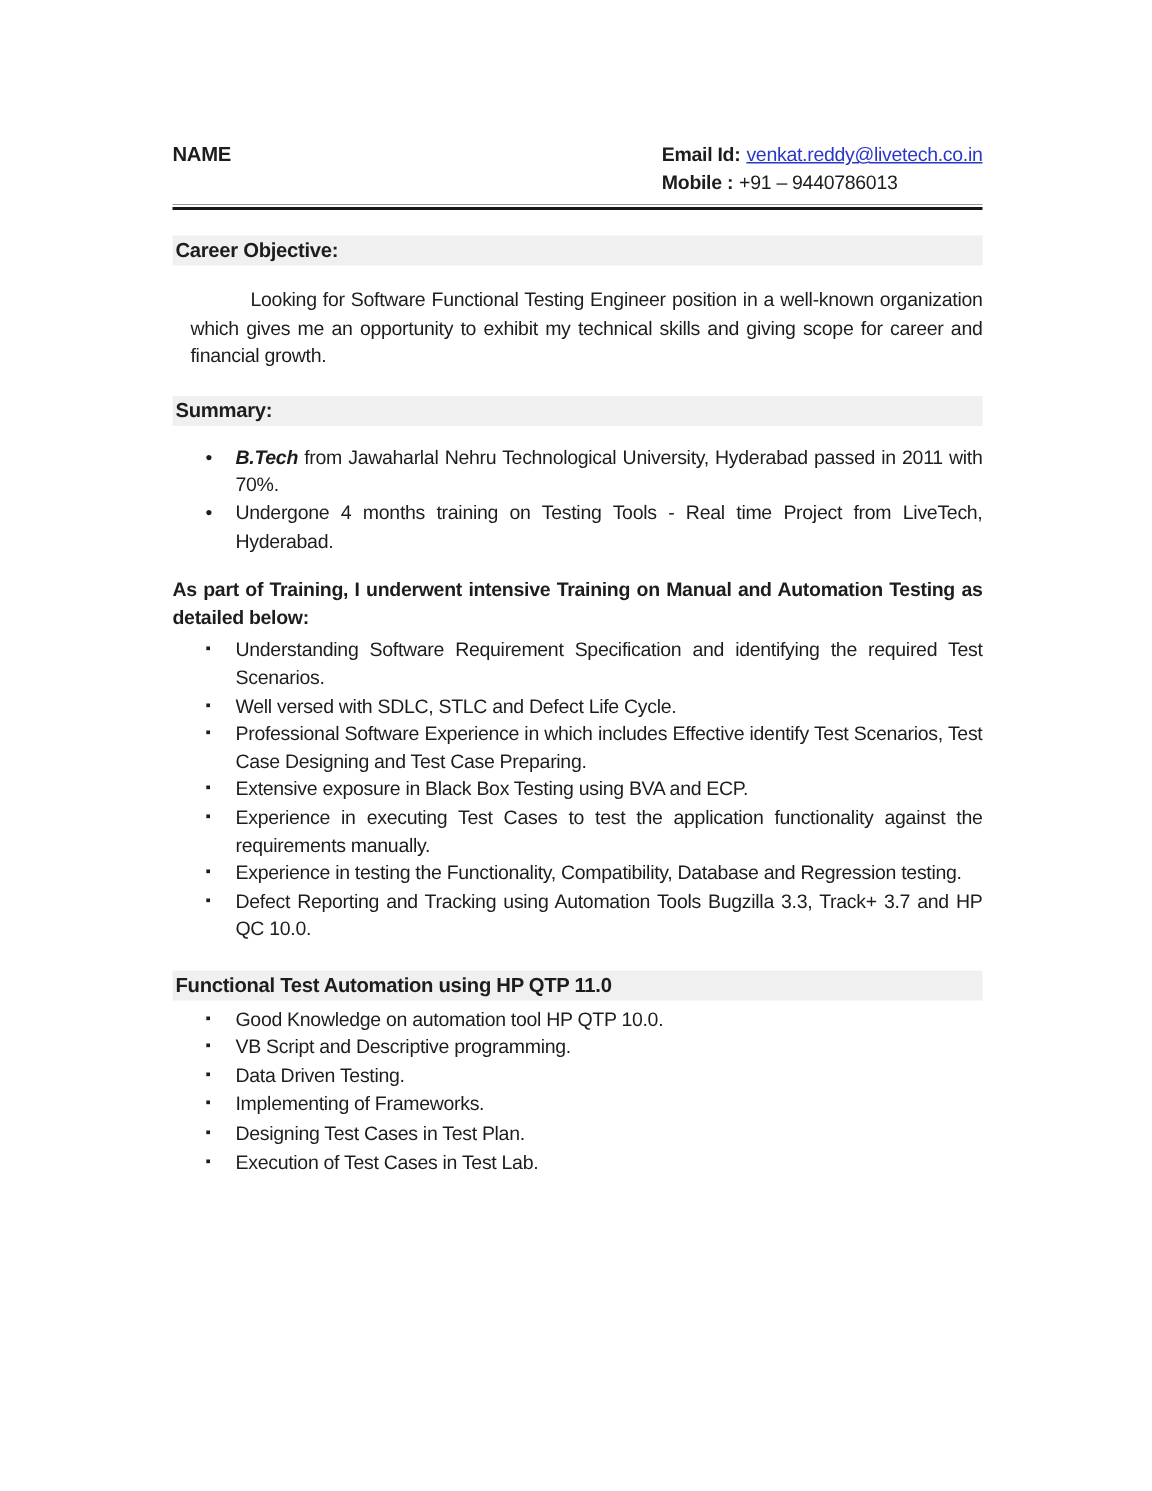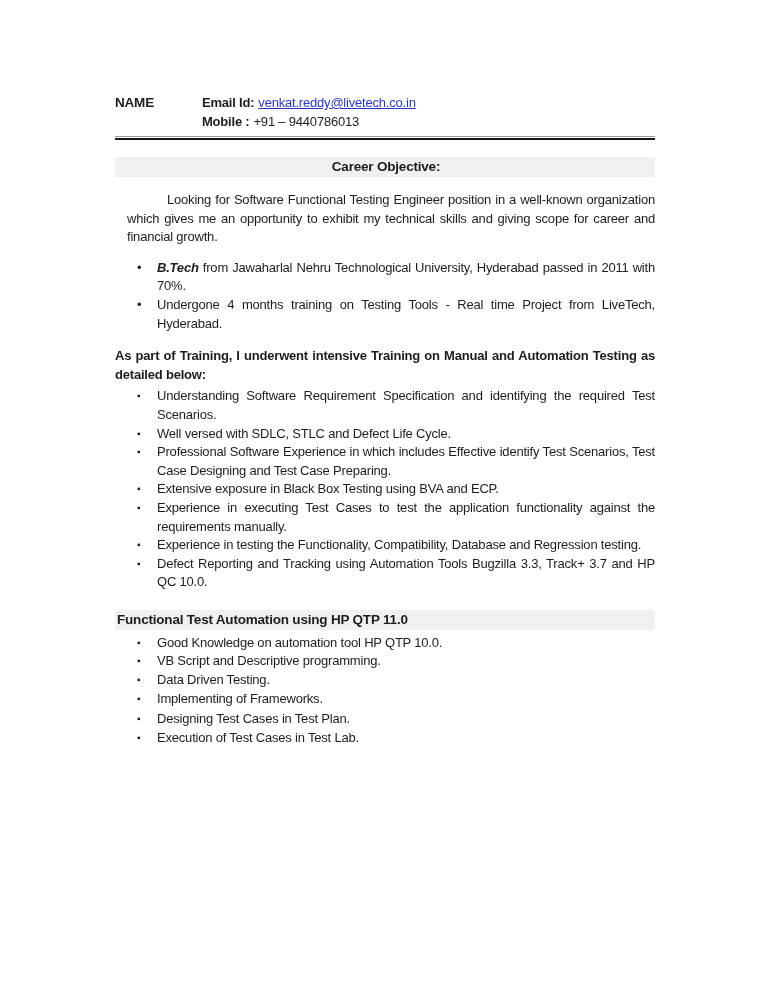--- a/index.html
+++ b/index.html
@@ -8,41 +8,41 @@
     width:768px; height:994px;
     background:#ffffff;
     box-sizing:border-box;
     padding:93px 113px 0 115px;
     font-family:"Liberation Sans", sans-serif;
     font-size:13px;
     color:#1d1d1d;
     letter-spacing:-0.2px;
     overflow:hidden;
   }
-  .header-row { display:flex; justify-content:flex-start; align-items:flex-start;gap:48px; }
+  .header-row { display:flex; justify-content:space-between; align-items:flex-start;gap:48px; }
   .name { font-weight:bold; font-size:13.5px; line-height:19px; }
   .contact { line-height:19px; }
   .contact-line { white-space:nowrap; }
   .contact-label { font-weight:bold; margin-right:4px; }
   .email-link { color:#2b36c5; text-decoration:underline; cursor:pointer; }
   .header-rule {
     margin-top:5px; height:4px;
     background:linear-gradient(to bottom,
       #9a9a9a 0, #9a9a9a 1px,
       #ffffff 1px, #ffffff 2px,
       #161616 2px, #161616 4px);
   }
   .section-bar {
     background:#f0f0f0;
     font-weight:bold;
     font-size:13.5px;
     line-height:20px;
     padding-left:2px;
   }
-  .mt17 { margin-top:17px;text-align:center; }
+  .mt17 { margin-top:17px; }
   .mt19 { margin-top:19px; }
   .mt18 { margin-top:18px; }
   .objective { margin-top:14px; line-height:18.6px; text-align:justify; text-indent:40px;margin-left:12px; }
   .training-note { margin-top:14px; font-weight:bold; line-height:18.6px; text-align:justify; }
   .bullet-list { }
   .bl-summary { margin-top:12px; }
   .bl-manual { margin-top:3px; }
   .bl-qtp { margin-top:4px; }
   .bl-qc { margin-top:2px; }
   .bullet-row { display:flex; padding-left:22px; line-height:18.6px; }
@@ -68,20 +68,21 @@
       </div>
     </div>
   </div>
 
   <div class="header-rule"></div>
 
   <div class="section-bar mt17">Career Objective:</div>
 
   <div class="objective">Looking for Software Functional Testing Engineer position in a well-known organization which gives me an opportunity to exhibit my technical skills and giving scope for career and financial growth.</div>
 
+  <div class="section-bar mt17">Summary:</div>
 
   <div class="bullet-list bl-summary">
     <div class="bullet-row">
       <span class="glyph round">•</span>
       <span class="bullet-text"><span class="bold-seg">B.Tech</span><span> from Jawaharlal Nehru Technological University, Hyderabad passed in 2011 with 70%.</span></span>
     </div>
     <div class="bullet-row">
       <span class="glyph round">•</span>
       <span class="bullet-text">Undergone 4 months training on Testing Tools - Real time Project from LiveTech, Hyderabad.</span>
     </div>

